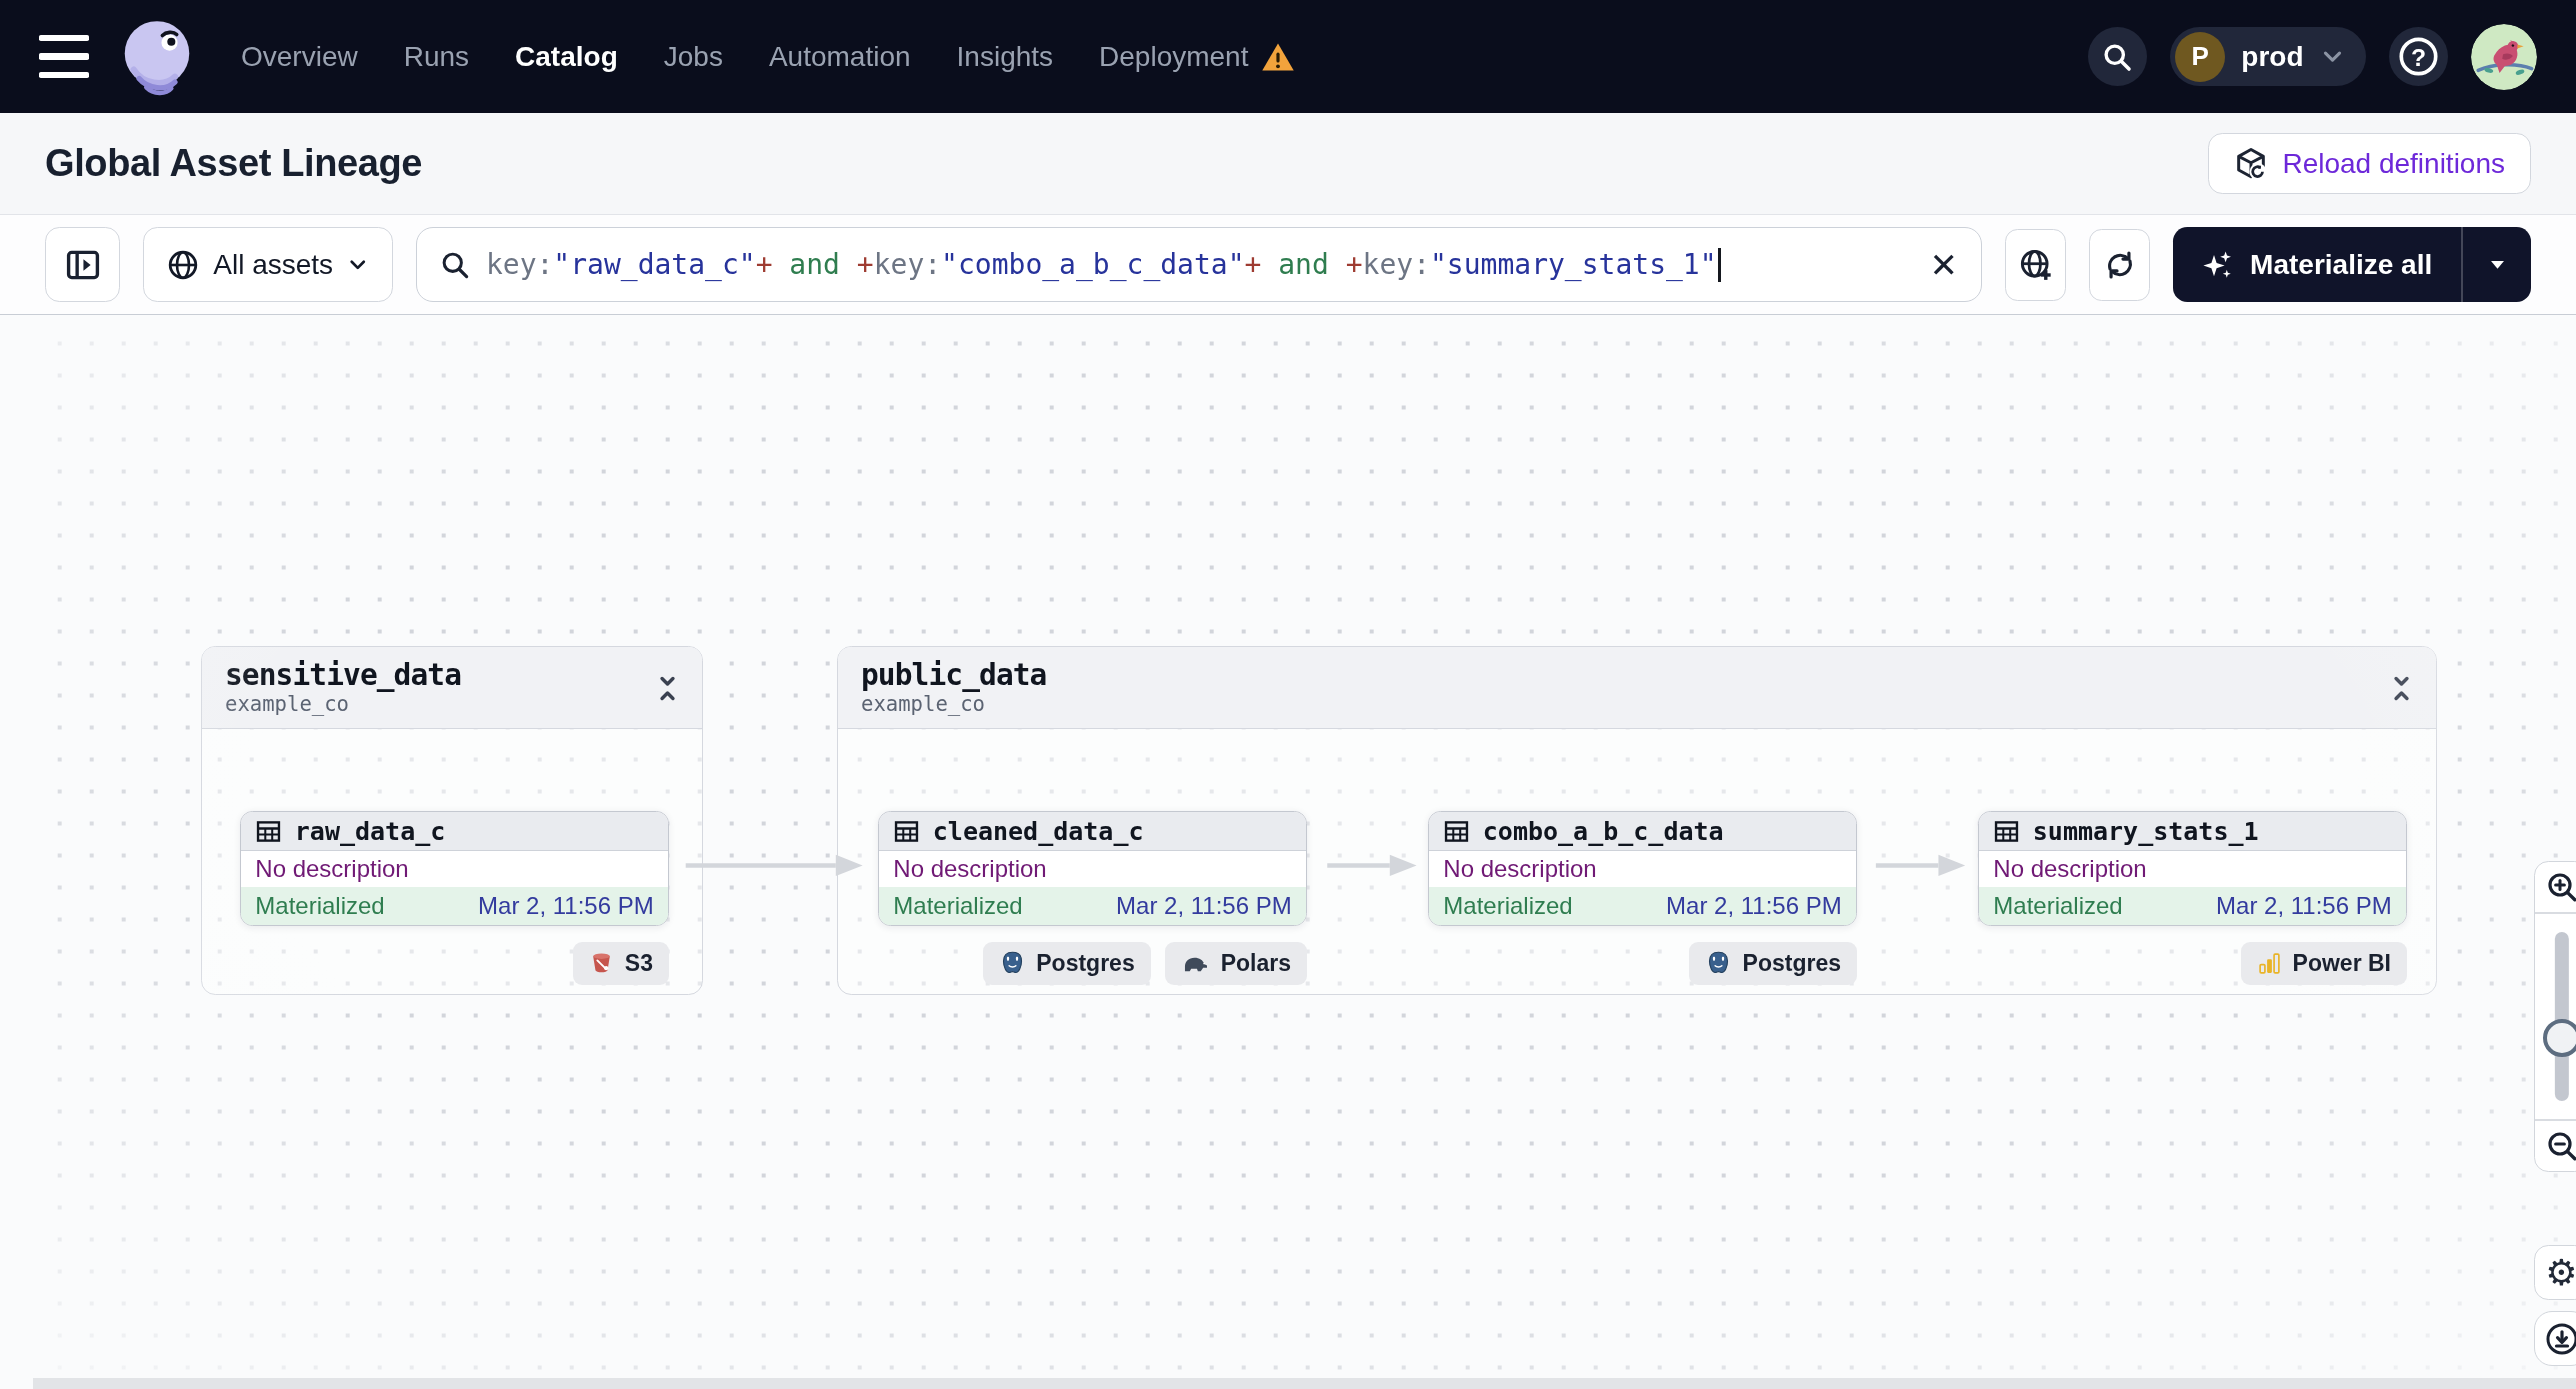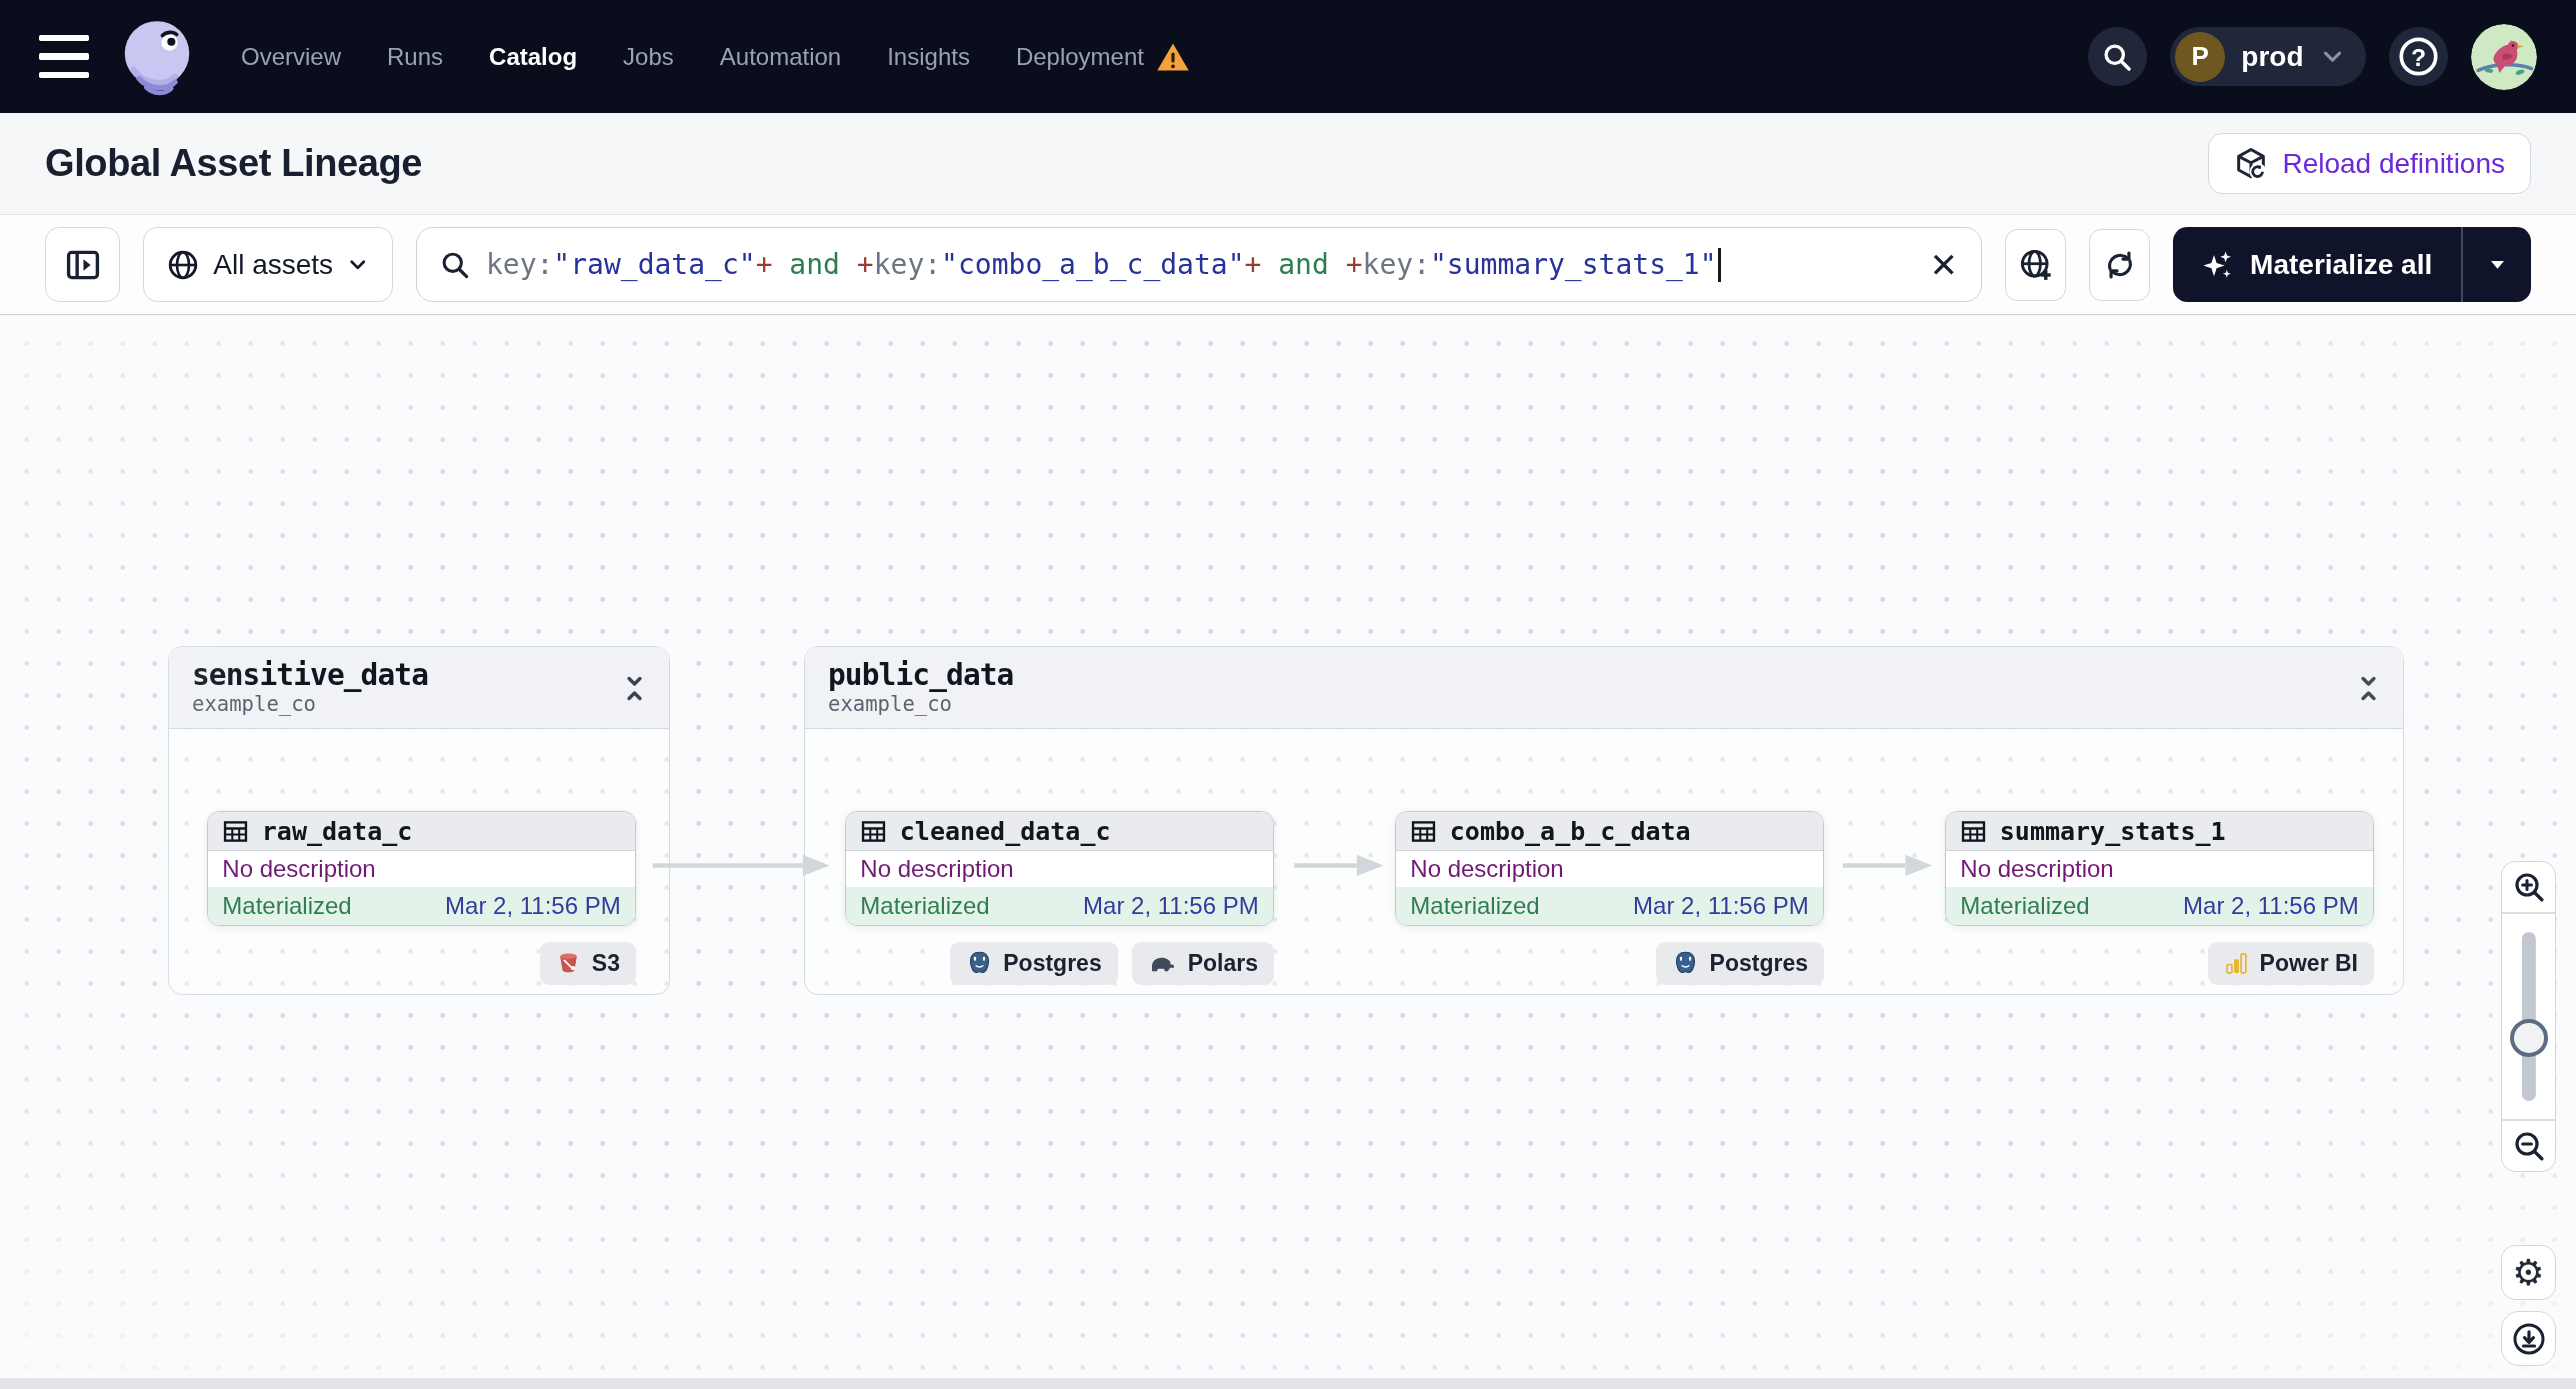--- a/index.html
+++ b/index.html
@@ -8,21 +8,21 @@
   .mono { font-family:"DejaVu Sans Mono", monospace; }
 
   
   .topnav { height:113px; background:#0a0d1c; display:flex; align-items:center;
     padding:0 39px; }
   .hamburger { width:50px; height:43px; display:flex; flex-direction:column;
     justify-content:space-between; cursor:pointer; margin-right:25px; }
   .hamburger span { display:block; height:6.3px; background:#fff; border-radius:1.8px; }
   .logo { width:86px; height:86px; margin-right:41px; }
   .nav-items { display:flex; align-items:center; gap:46px; }
-  .nav-item { color:#9aa2b1; font-size:24px; font-weight:500; cursor:pointer;
+  .nav-item { color:#9aa2b1; font-size:28px; font-weight:500; cursor:pointer;
     display:flex; align-items:center; gap:12.5px; }
   .nav-item.active { color:#ffffff; font-weight:700; }
   .nav-right { margin-left:auto; display:flex; align-items:center; gap:23px; }
   .circle-btn { width:59px; height:59px; border-radius:50%; background:#21273a;
     display:flex; align-items:center; justify-content:center; cursor:pointer; }
   .env-pill { height:59px; border-radius:29.5px; background:#21273a; display:flex;
     align-items:center; padding:0 21.5px 0 5.4px; gap:16px; cursor:pointer; }
   .env-avatar { width:50px; height:50px; border-radius:50%; background:#6f5820;
     color:#fff; font-size:26px; font-weight:700; display:flex; align-items:center;
     justify-content:center; }
@@ -56,21 +56,21 @@
   .materialize { height:75px; background:#10142a; border-radius:14.3px; display:flex;
     align-items:stretch; overflow:hidden; cursor:pointer; }
   .materialize-main { display:flex; align-items:center; gap:16px; padding:0 29px;
     color:#fff; font-size:28px; font-weight:600; }
   .materialize-divider { width:1.8px; background:rgba(255,255,255,0.22); }
   .materialize-caret { width:68px; display:flex; align-items:center; justify-content:center; }
 
   
   .canvas { position:relative; height:1074px; background:#fafbfc;
     background-image:radial-gradient(#d2d5db 2.3px, transparent 2.4px);
-    background-size:32px 32px; background-position:10.7px 12.5px; }
+    background-size:32px 32px; background-position:10.7px 12.5px;margin-left:33px; }
   .canvas::after { content:""; position:absolute; inset:0; pointer-events:none;
     background:radial-gradient(ellipse 75% 75% at 50% 45%, rgba(250,251,252,0) 55%, rgba(250,251,252,0.9) 100%); }
   .edges { position:absolute; inset:0; z-index:1; pointer-events:none; }
 
   .group { position:absolute; border:1.8px solid #d5d8df; border-radius:14.3px;
     background:rgba(255,255,255,0.45); }
   .group-header { height:82px; background:#f1f2f5; border-bottom:1.8px solid #d5d8df;
     border-radius:12.5px 12.5px 0 0; padding:10.7px 23px 0 23px; position:relative; cursor:pointer; }
   .group-name { font-family:"DejaVu Sans Mono",monospace; font-size:29.5px;
     font-weight:700; color:#10151f; letter-spacing:-0.9px; }

